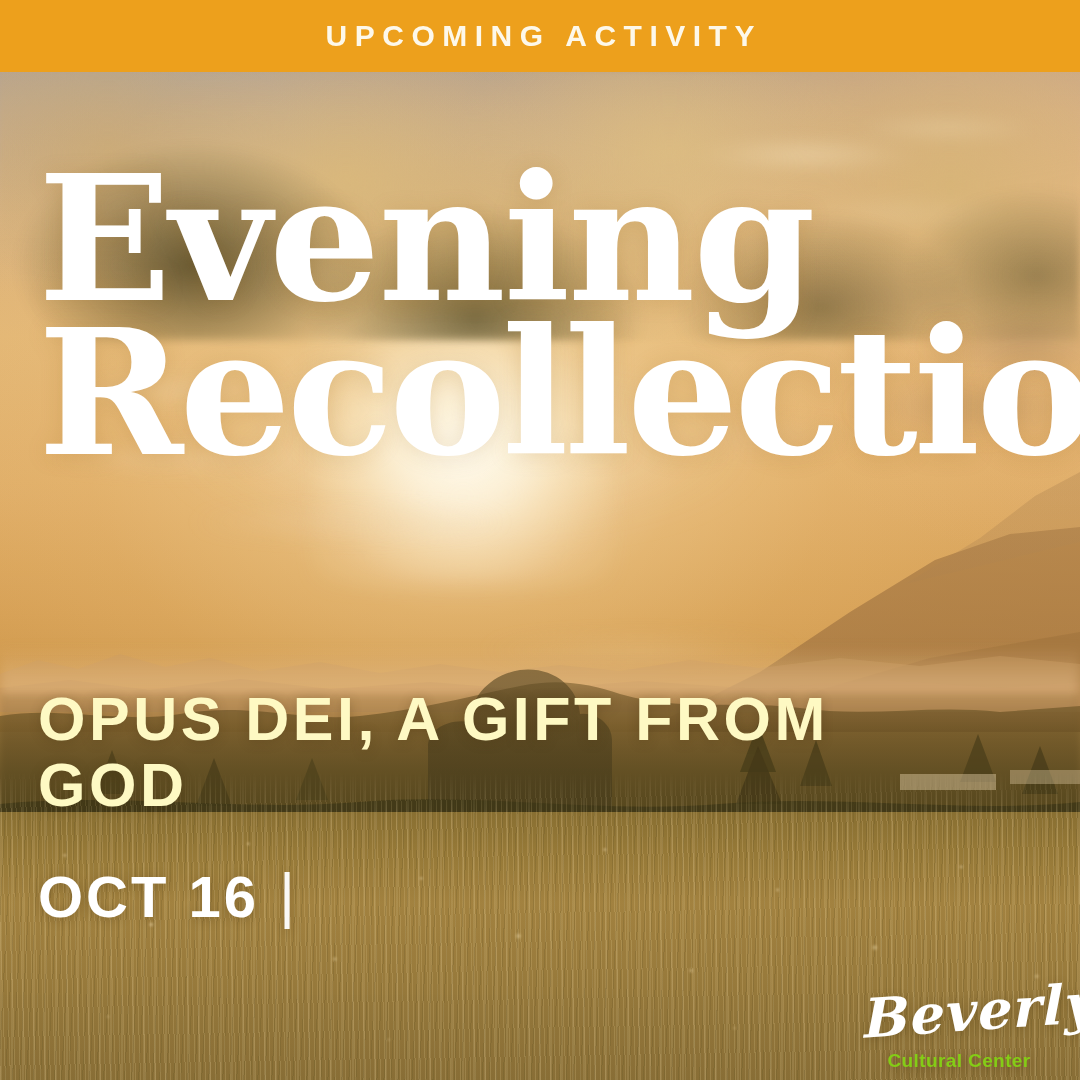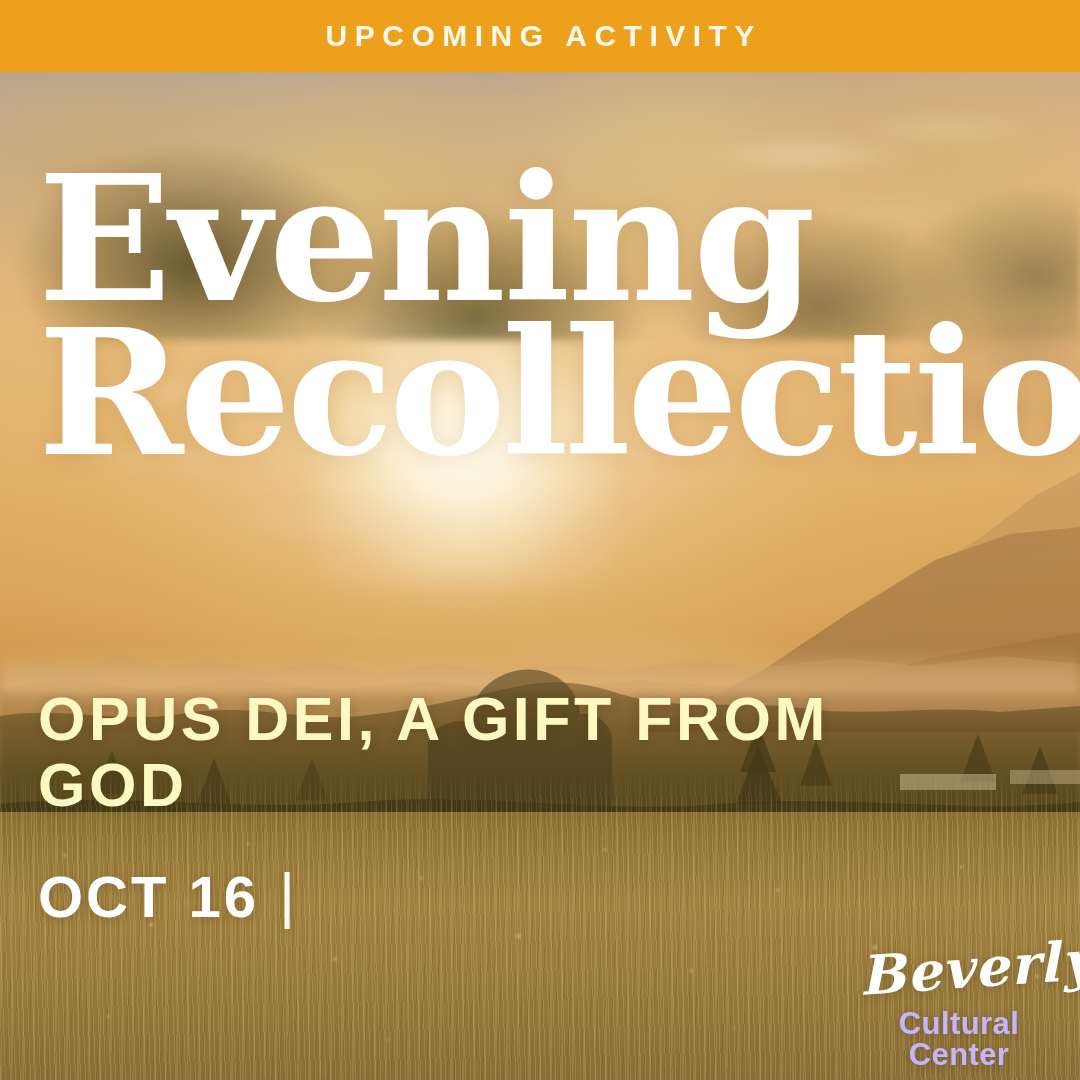--- a/index.html
+++ b/index.html
@@ -310,24 +310,24 @@
     font-weight:bold;
     font-size:54px;
     line-height:1;
     letter-spacing:1px;
     transform:rotate(-4deg) skewX(-4deg);
     text-shadow:0 2px 10px rgba(80,60,20,0.35);
   }
   .logo-sub{
     display:block;
     margin-top:12px;
-    color:#c4b5fd;
-    font-family:"Liberation Sans", sans-serif;
-    font-weight:bold;
-    font-size:31px;
+    color:#84cc16;
+    font-family:"Liberation Sans", sans-serif;
+    font-weight:bold;
+    font-size:19px;
     letter-spacing:0.4px;
     line-height:1;
     text-shadow:0 2px 9px rgba(80,60,20,0.40);
   }
 </style>
 </head>
 <body>
 
 <div class="poster">
 

